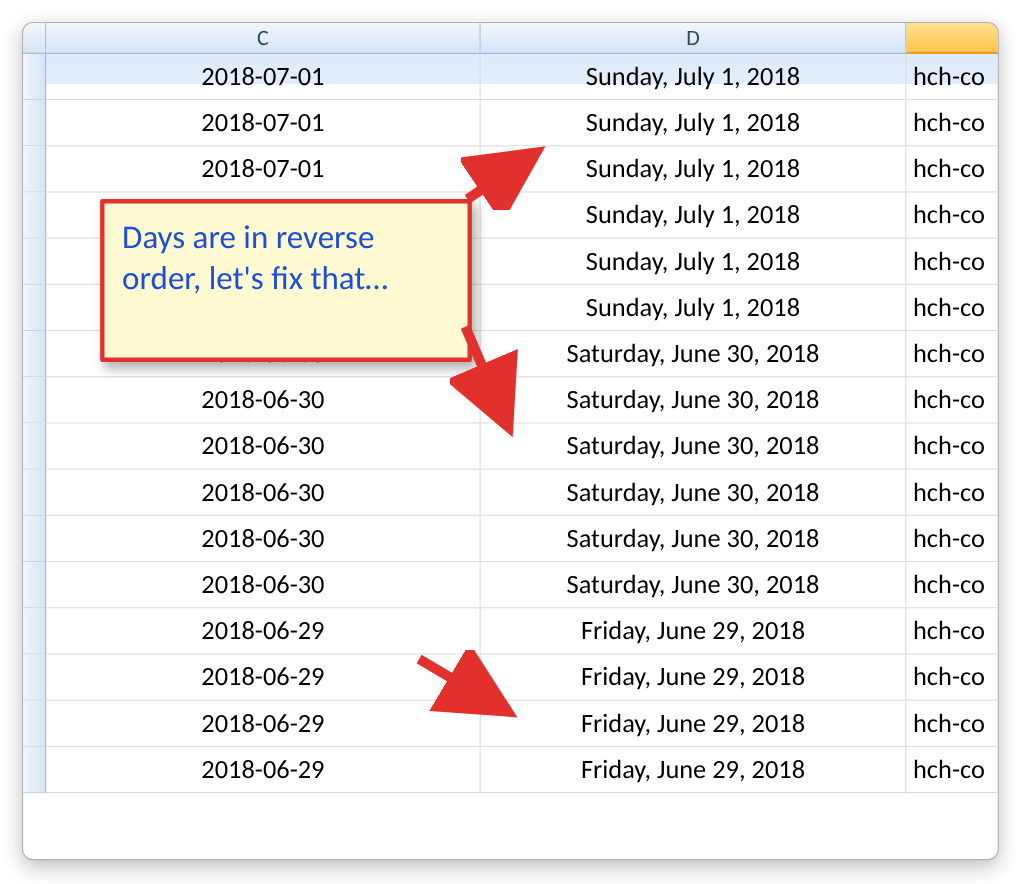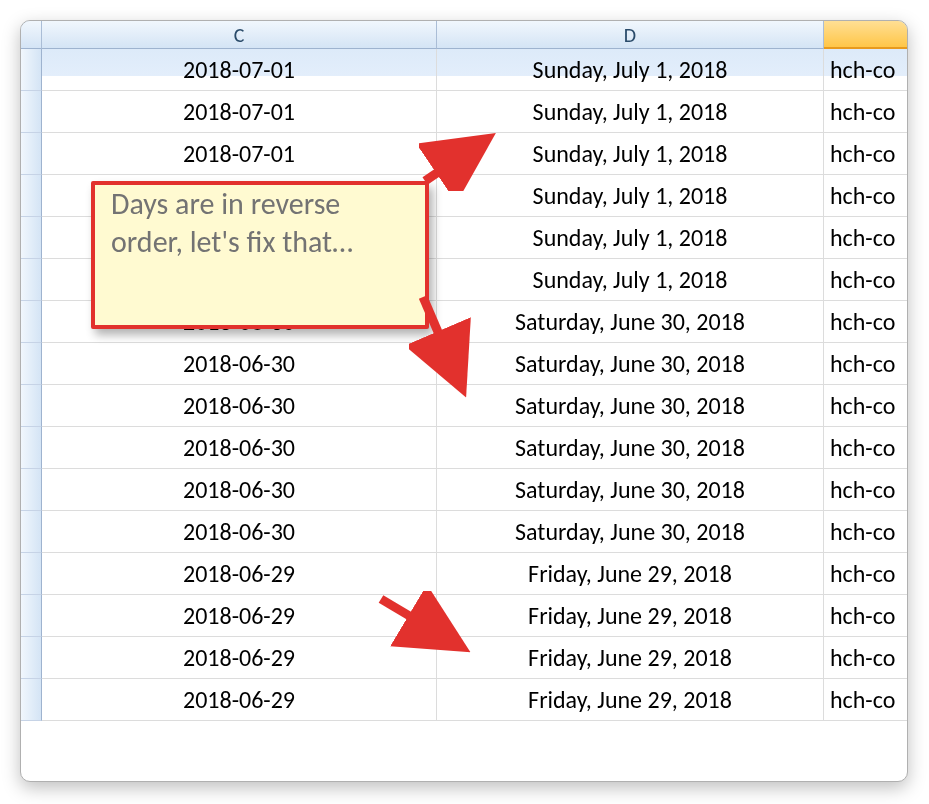--- a/index.html
+++ b/index.html
@@ -85,24 +85,24 @@
   .data-row .colE{justify-content:flex-start;padding-left:6px;}
   
   .callout{
     position:absolute;
     left:70px;top:160px;
     width:338px;height:148px;
     background:#fffad1;
     border:4px solid #e2312d;
     border-radius:2px;
     box-shadow:4px 6px 10px rgba(0,0,0,0.3);
-    padding:0 16px;
+    padding:12px 16px;
     font-size:30px;
     line-height:1.28;
-    color:#737373;
+    color:#1d4ed8;
     box-sizing:border-box;
   }
   
   .arrow{position:absolute;pointer-events:none;}
 </style>
 </head>
 <body>
 
 <div class="stage">
   <div class="card">

